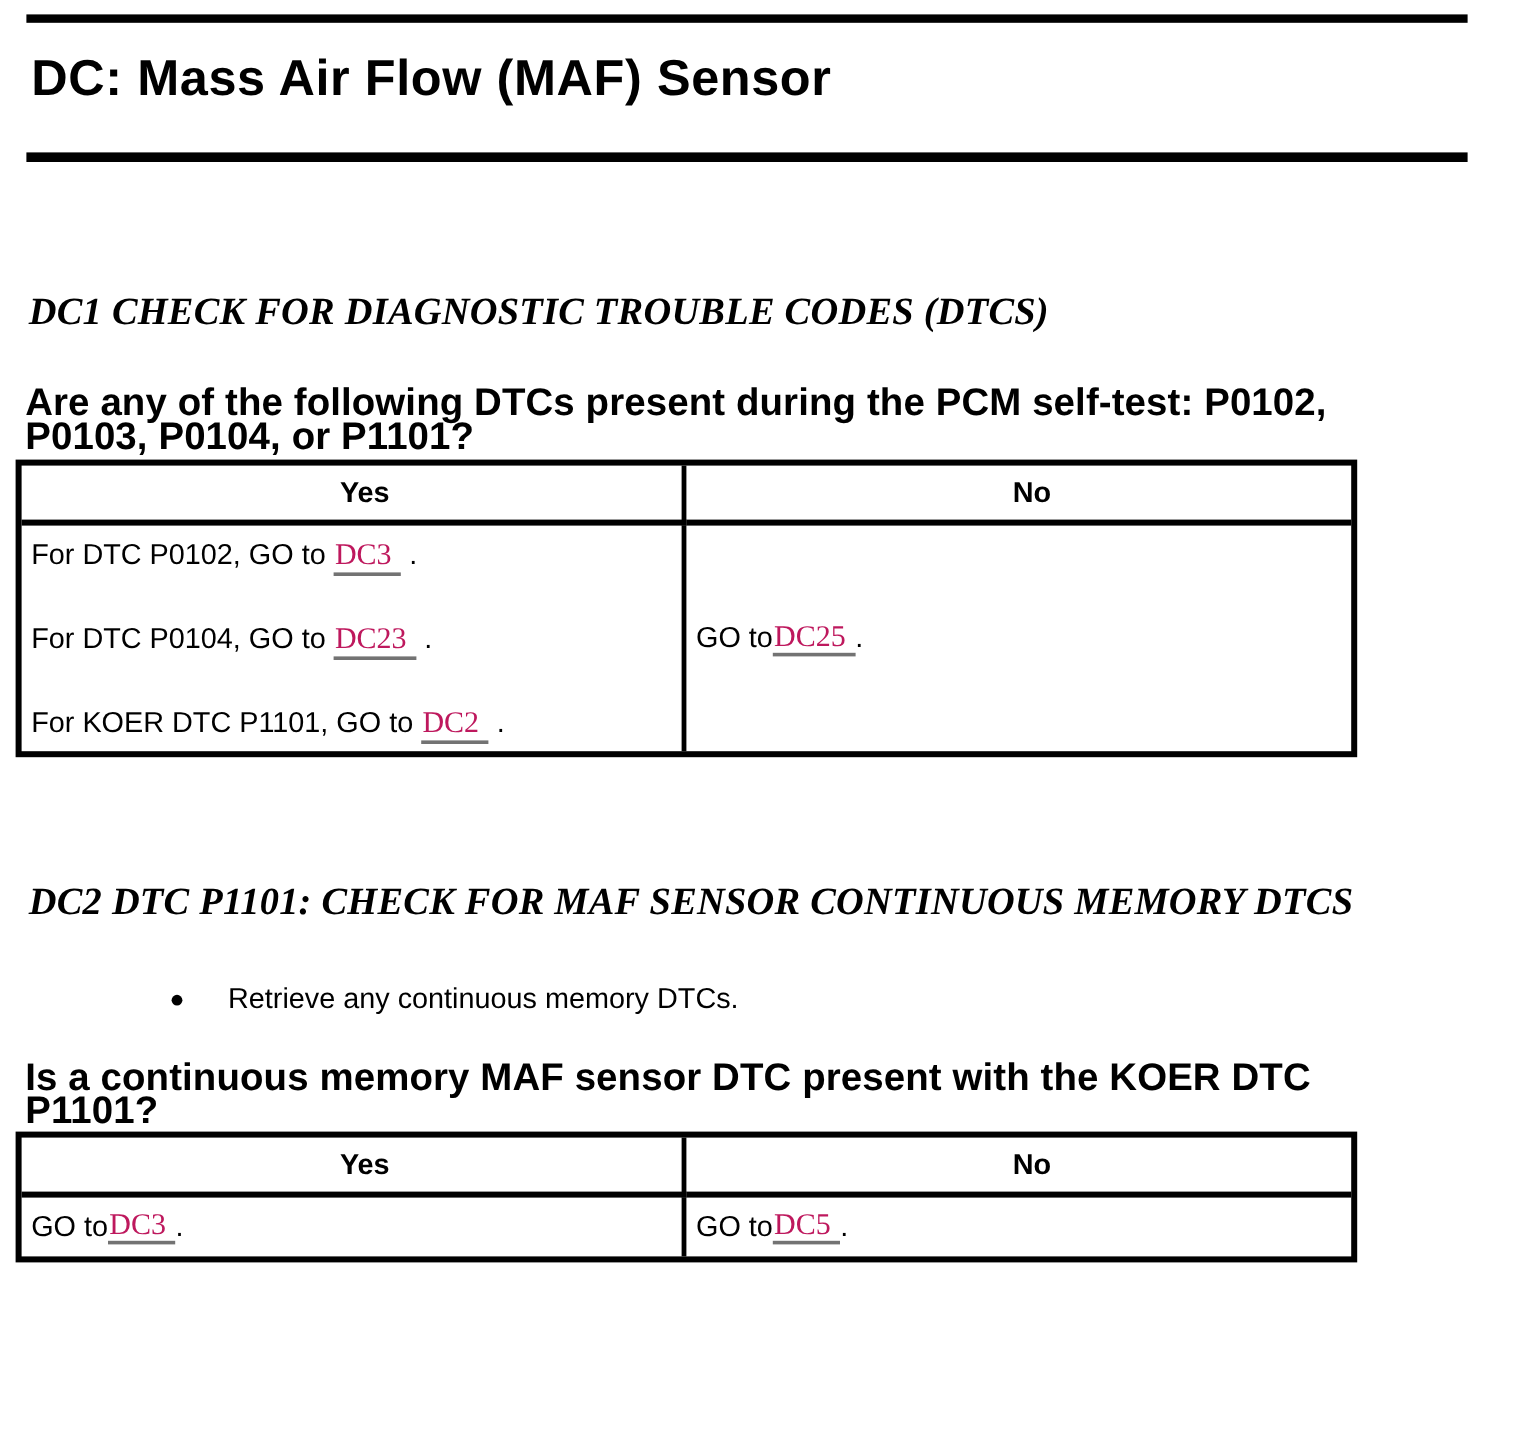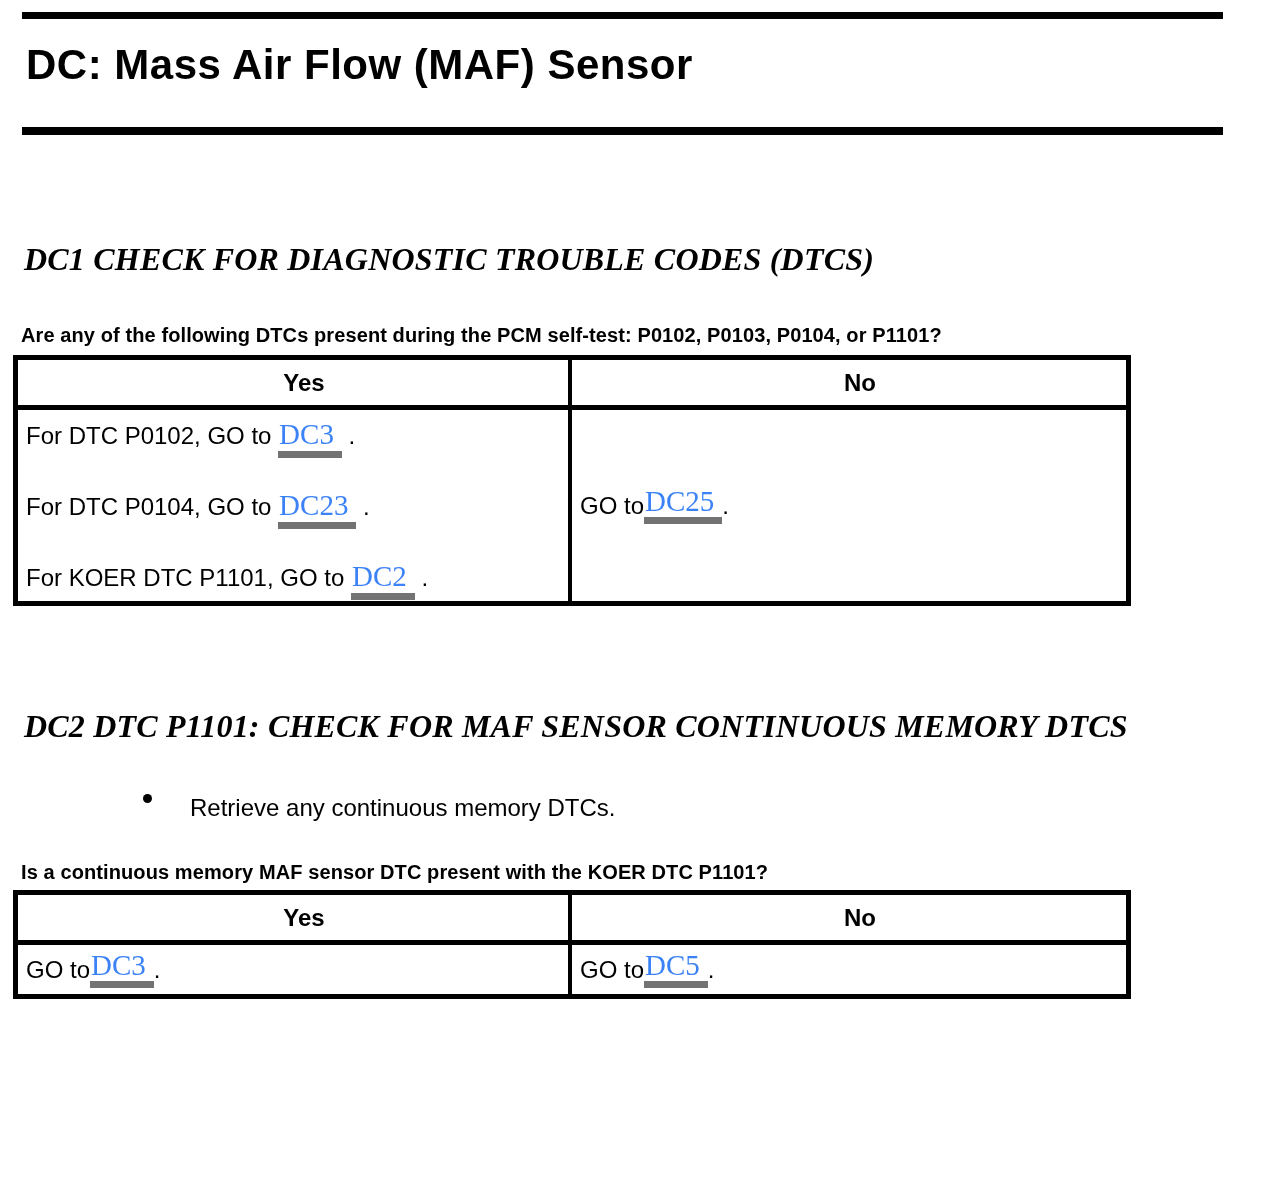--- a/index.html
+++ b/index.html
@@ -35,21 +35,21 @@
     font-size: 32px;
     font-weight: 700;
     line-height: 36px;
     margin: 0 0 0 24px;
     letter-spacing: 0.2px;
     font-style: italic;
   }
   #dc1-heading { margin-top: 106px; }
   #dc2-heading { margin-top: 102px; }
   p.question {
-    font-size: 20px;
+    font-size: 32px;
     font-weight: 700;
     line-height: 28px;
     margin: 44px 0 6px 21px;
     max-width: 1180px;
     letter-spacing: 0.1px;
   }
   #dc2-question { margin-top: 36px; margin-bottom: 4px; }
   .dtable {
     margin-left: 13px;
     width: 1118px;
@@ -81,31 +81,32 @@
   }
   .tbody-line {
     height: 49px;
     display: flex;
     align-items: center;
     padding-left: 8px;
     font-size: 24px;
   }
   .dc-link {
     font-family: "Liberation Serif", serif;
-    font-size: 29px;
+    font-size: 25px;
     line-height: 1;
-    color: #3b82f6;
+    color: #be185d;
     text-decoration: none;
-    border-bottom: 7px solid #737373;
+    border-bottom: 3px solid #737373;
     padding: 0 8px 1px 1px;
     cursor: pointer;
     white-space: pre;
   }
   .bullet-item {
     display: flex;
+    align-items: center;
     margin: 50px 0 0 143px;
     font-size: 24px;
     line-height: 28px;
   }
   .bullet-dot {
     width: 9px;
     height: 9px;
     border-radius: 50%;
     background: #000000;
     margin-right: 38px;

